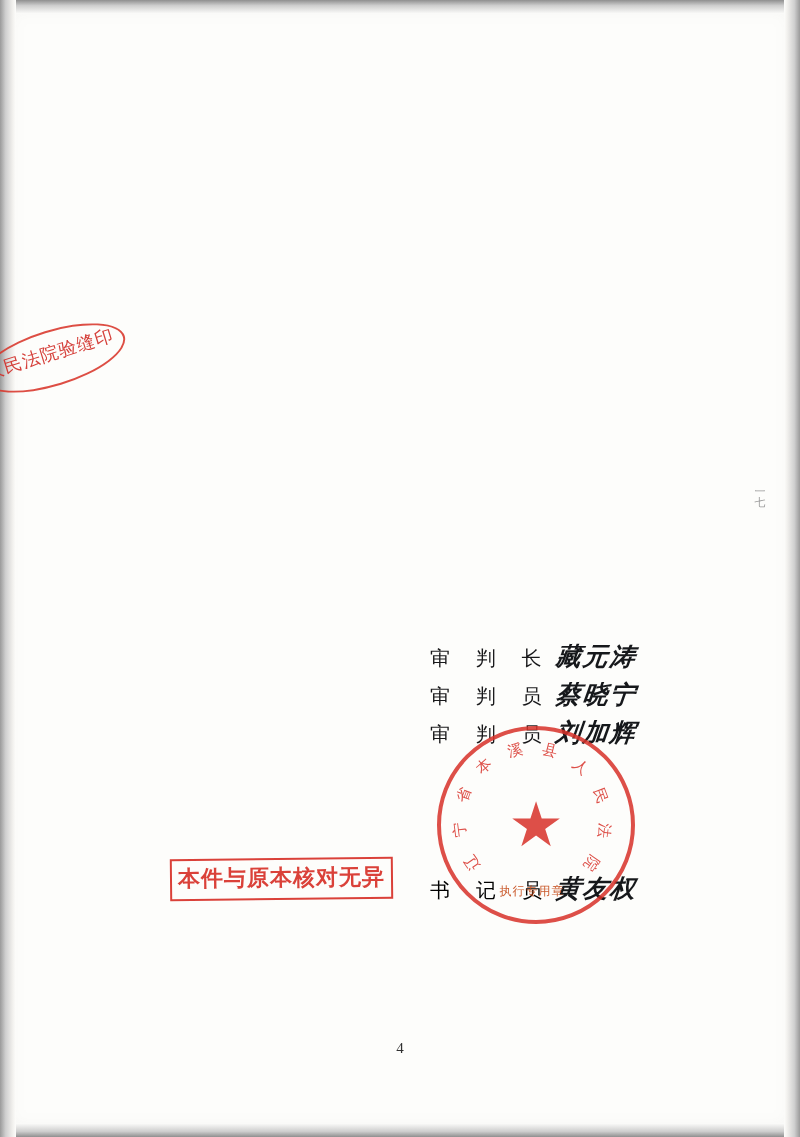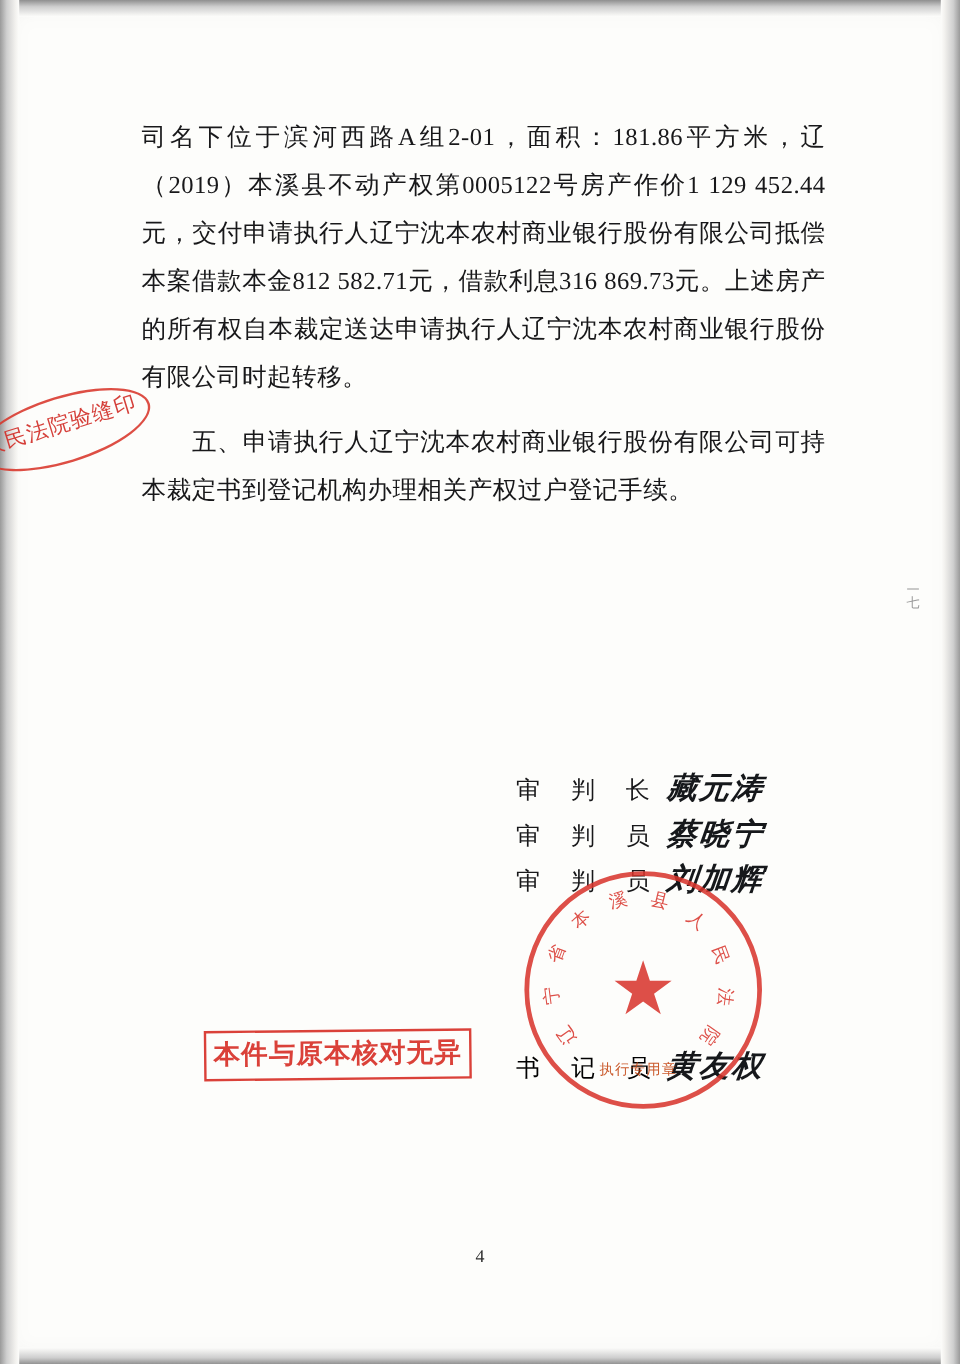--- a/index.html
+++ b/index.html
@@ -246,24 +246,20 @@
 </head>
 <body>
 
 <div class="page">
 
   <div class="paper-top-edge"></div>
   <div class="paper-bottom-edge"></div>
   <div class="paper-left-edge"></div>
   <div class="paper-right-edge"></div>
 
-  <div class="body-text">
-    <p class="para">司名下位于滨河西路A组2-01，面积：181.86平方米，辽（2019）本溪县不动产权第0005122号房产作价1 129 452.44元，交付申请执行人辽宁沈本农村商业银行股份有限公司抵偿本案借款本金812 582.71元，借款利息316 869.73元。上述房产的所有权自本裁定送达申请执行人辽宁沈本农村商业银行股份有限公司时起转移。</p>
-    <p class="para indent">五、申请执行人辽宁沈本农村商业银行股份有限公司可持本裁定书到登记机构办理相关产权过户登记手续。</p>
-  </div>
 
   <div class="verify-stamp">
     <div class="oval"></div>
     <div class="txt">人民法院验缝印</div>
   </div>
 
   <div class="margin-mark">一七</div>
 
   <div class="sig-block">
 

